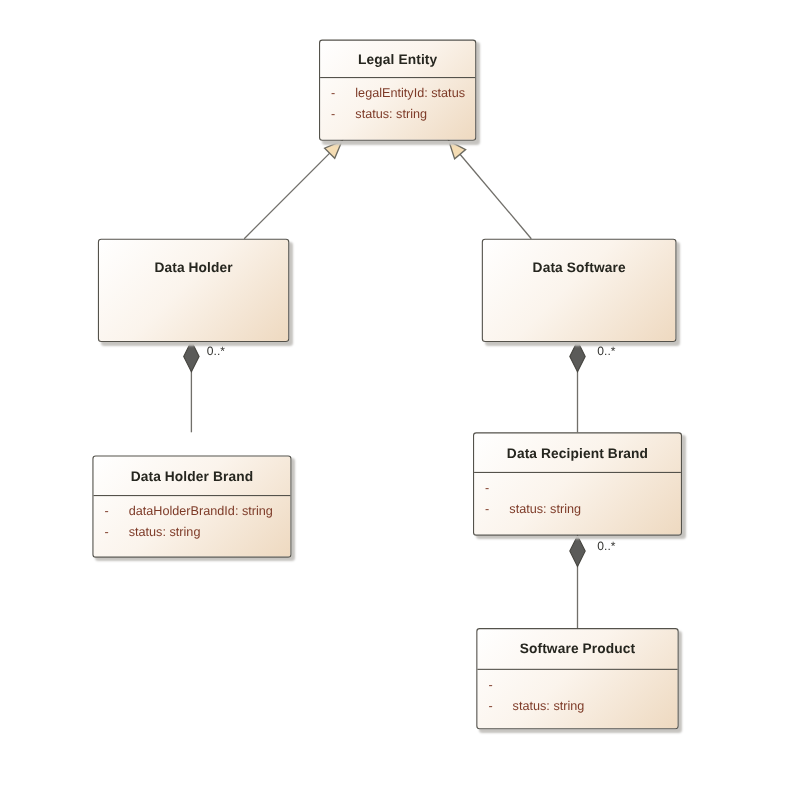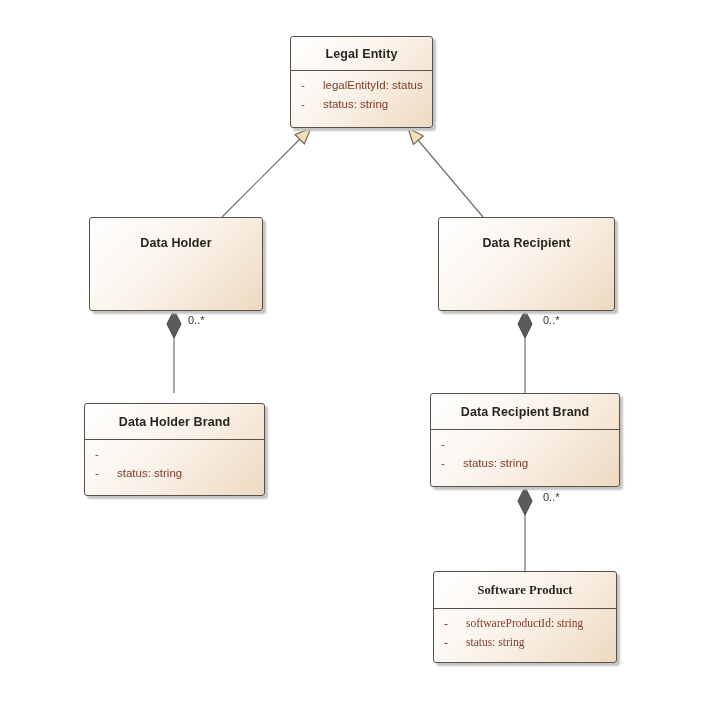--- a/index.html
+++ b/index.html
@@ -48,25 +48,25 @@
     font-size: 11px;
     color: #333330;
   }
   
   #legal-entity        { left: 290px; top: 36px;  width: 143px; height: 92px; }
   #legal-entity        .uml-title { height: 33px; }
   #data-holder         { left: 89px;  top: 217px; width: 174px; height: 94px; text-align: right; }
   #data-holder         .uml-title { height: 50px; }
   #data-recipient      { left: 438px; top: 217px; width: 177px; height: 94px; }
   #data-recipient      .uml-title { height: 50px; }
-  #data-holder-brand   { left: 84px;  top: 403px; width: 181px; height: 93px; }
+  #data-holder-brand   { left: 84px;  top: 414px; width: 181px; height: 93px; }
   #data-holder-brand   .uml-title { height: 35px; }
   #data-recipient-brand{ left: 430px; top: 393px; width: 190px; height: 94px; }
   #data-recipient-brand .uml-title { height: 35px; }
-  #software-product    { left: 433px; top: 571px; width: 184px; height: 92px; font-family: Liberation Serif, serif; }
+  #software-product    { left: 433px; top: 571px; width: 184px; height: 92px; }
   #software-product    .uml-title { height: 36px; }
   #mult-dh-brand  { left: 188px; top: 314px; }
   #mult-dr-brand  { left: 543px; top: 314px; }
   #mult-software  { left: 543px; top: 491px; }
 </style>
 </head>
 <body>
 
 <div class="canvas">
 
@@ -100,28 +100,29 @@
         <span>status: string</span>
       </div>
     </div>
   </div>
 
   <div id="data-holder" class="uml-class">
     <div class="uml-title">Data Holder</div>
   </div>
 
   <div id="data-recipient" class="uml-class">
-    <div class="uml-title">Data Recipient</div>
+    <div class="uml-title">Data Software</div>
   </div>
 
   <div id="data-holder-brand" class="uml-class with-attrs">
     <div class="uml-title">Data Holder Brand</div>
     <div class="uml-attrs">
       <div class="attr-row">
         <span class="attr-vis">-</span>
+        <span>dataHolderBrandId: string</span>
       </div>
       <div class="attr-row">
         <span class="attr-vis">-</span>
         <span>status: string</span>
       </div>
     </div>
   </div>
 
   <div id="data-recipient-brand" class="uml-class with-attrs">
     <div class="uml-title">Data Recipient Brand</div>
@@ -134,21 +135,20 @@
         <span>status: string</span>
       </div>
     </div>
   </div>
 
   <div id="software-product" class="uml-class with-attrs">
     <div class="uml-title">Software Product</div>
     <div class="uml-attrs">
       <div class="attr-row">
         <span class="attr-vis">-</span>
-        <span>softwareProductId: string</span>
       </div>
       <div class="attr-row">
         <span class="attr-vis">-</span>
         <span>status: string</span>
       </div>
     </div>
   </div>
 
   <span id="mult-dh-brand" class="mult-label">0..*</span>
   <span id="mult-dr-brand" class="mult-label">0..*</span>

